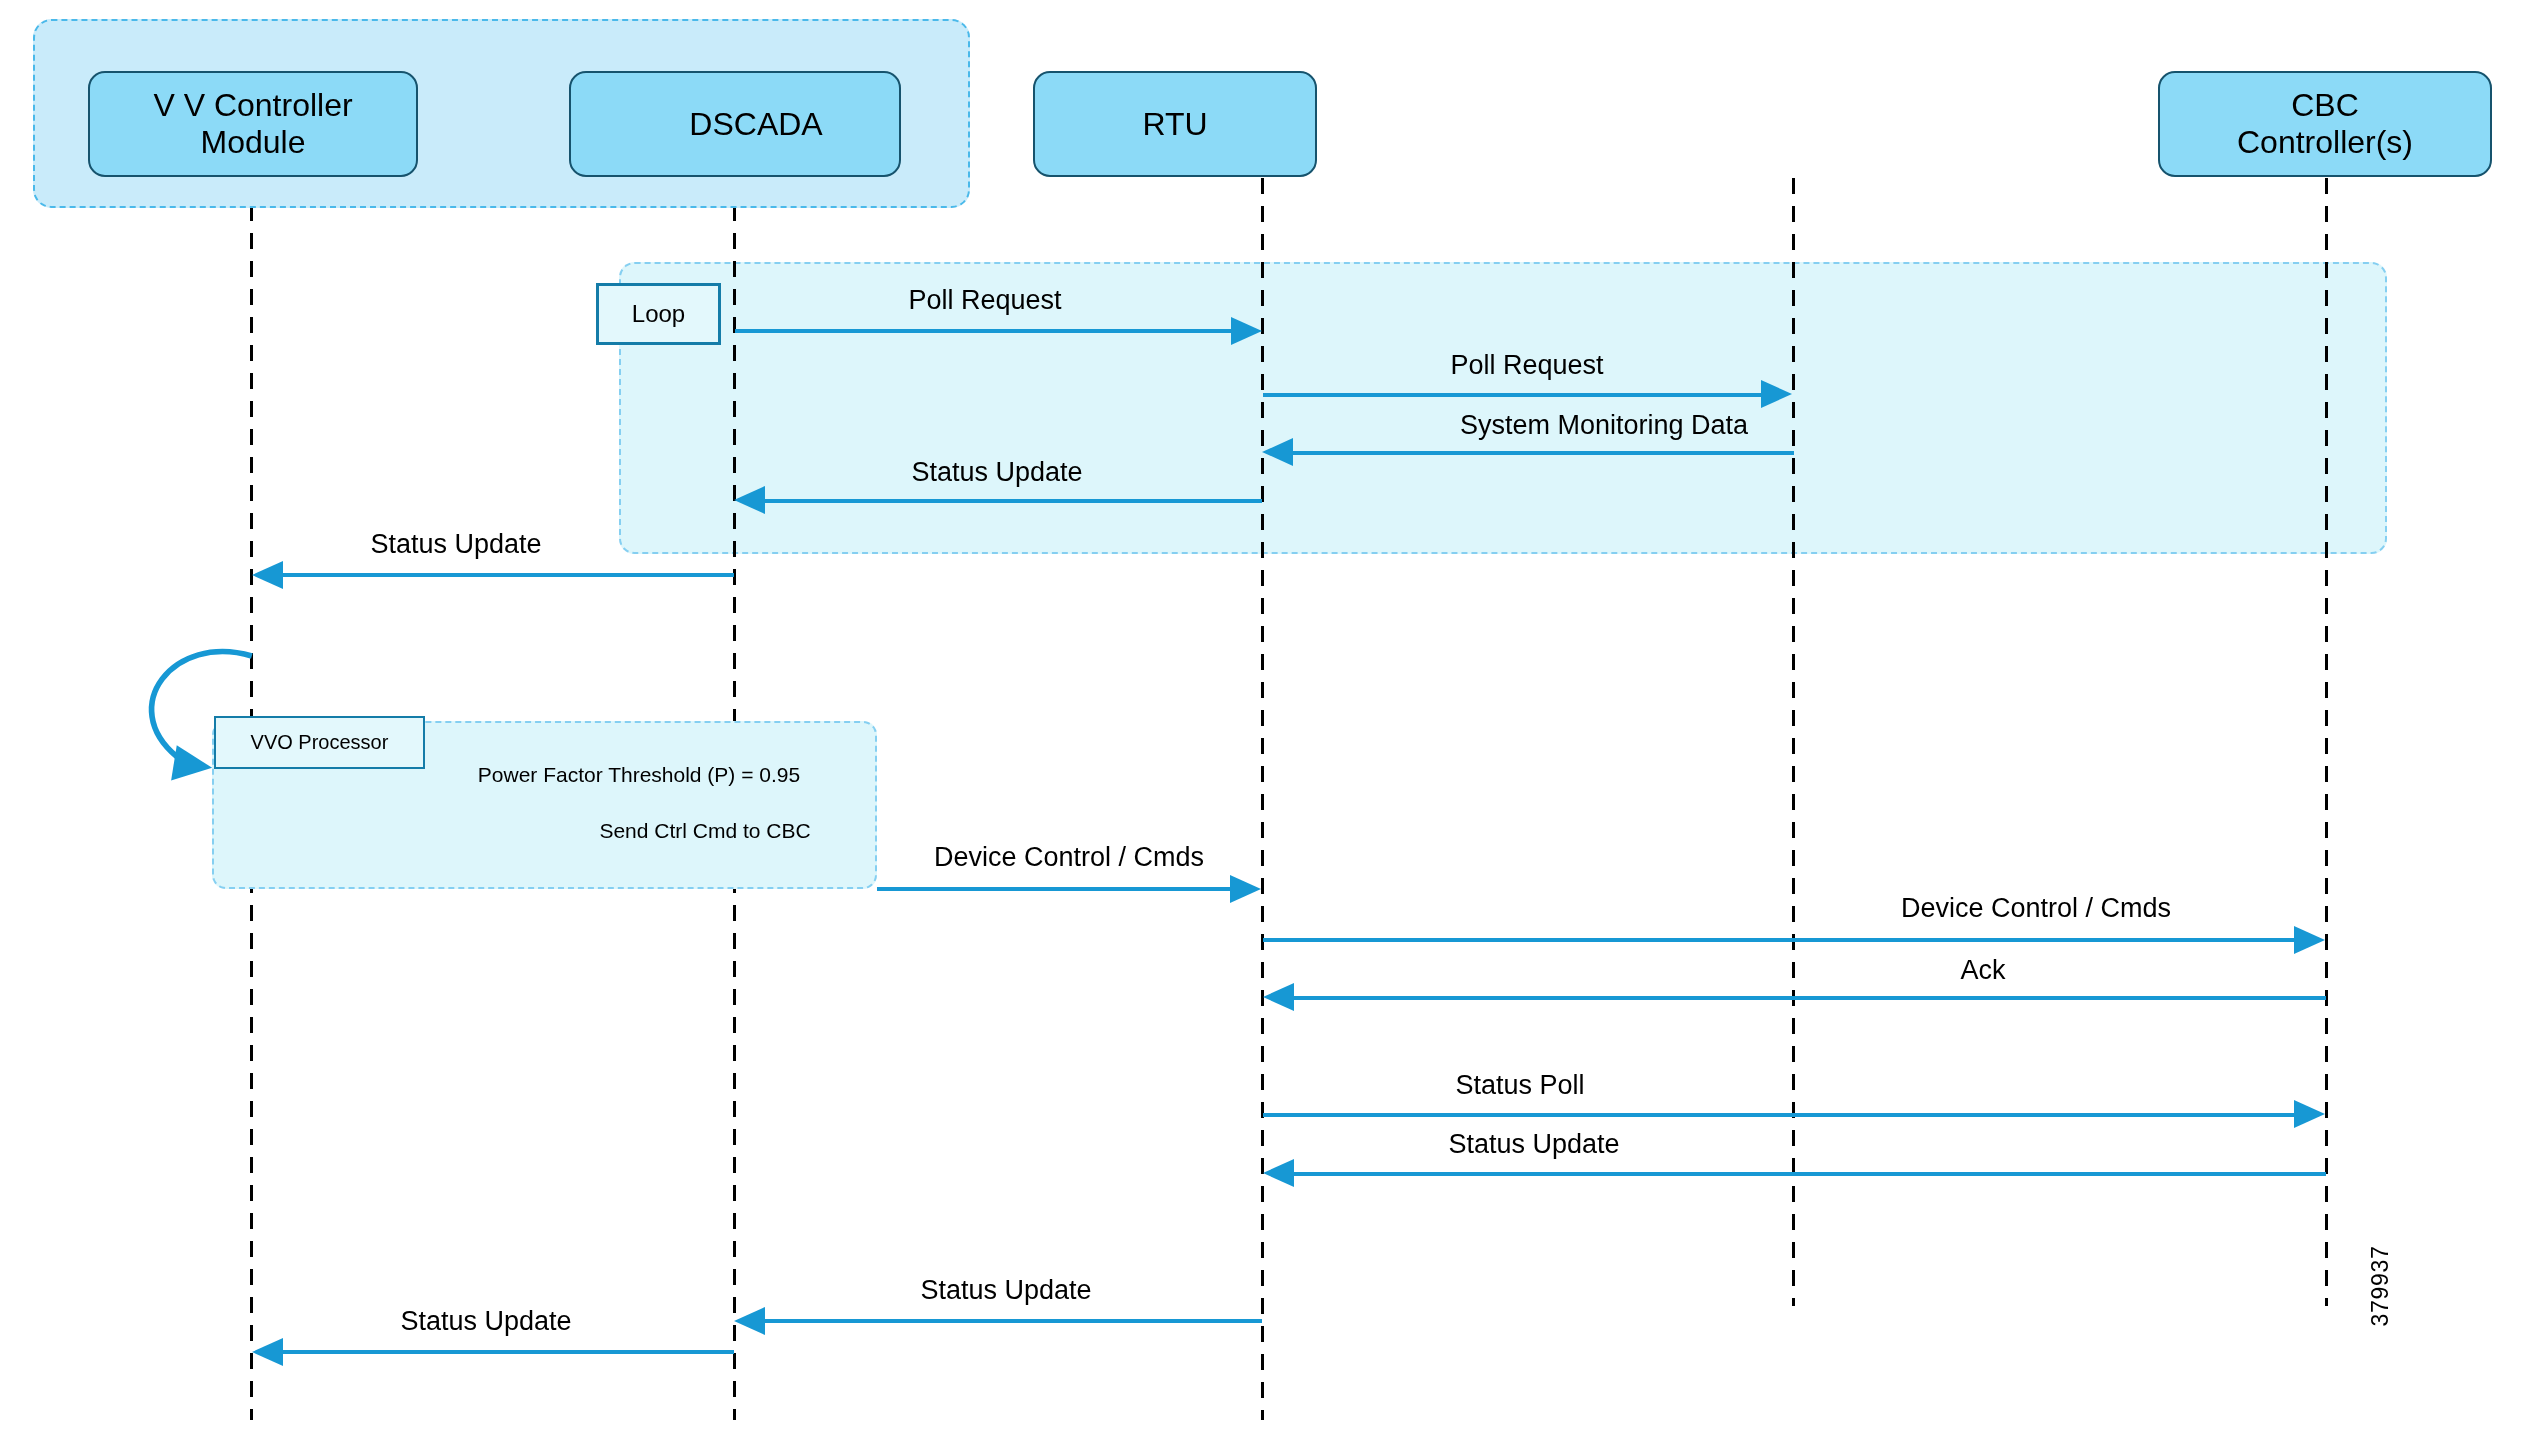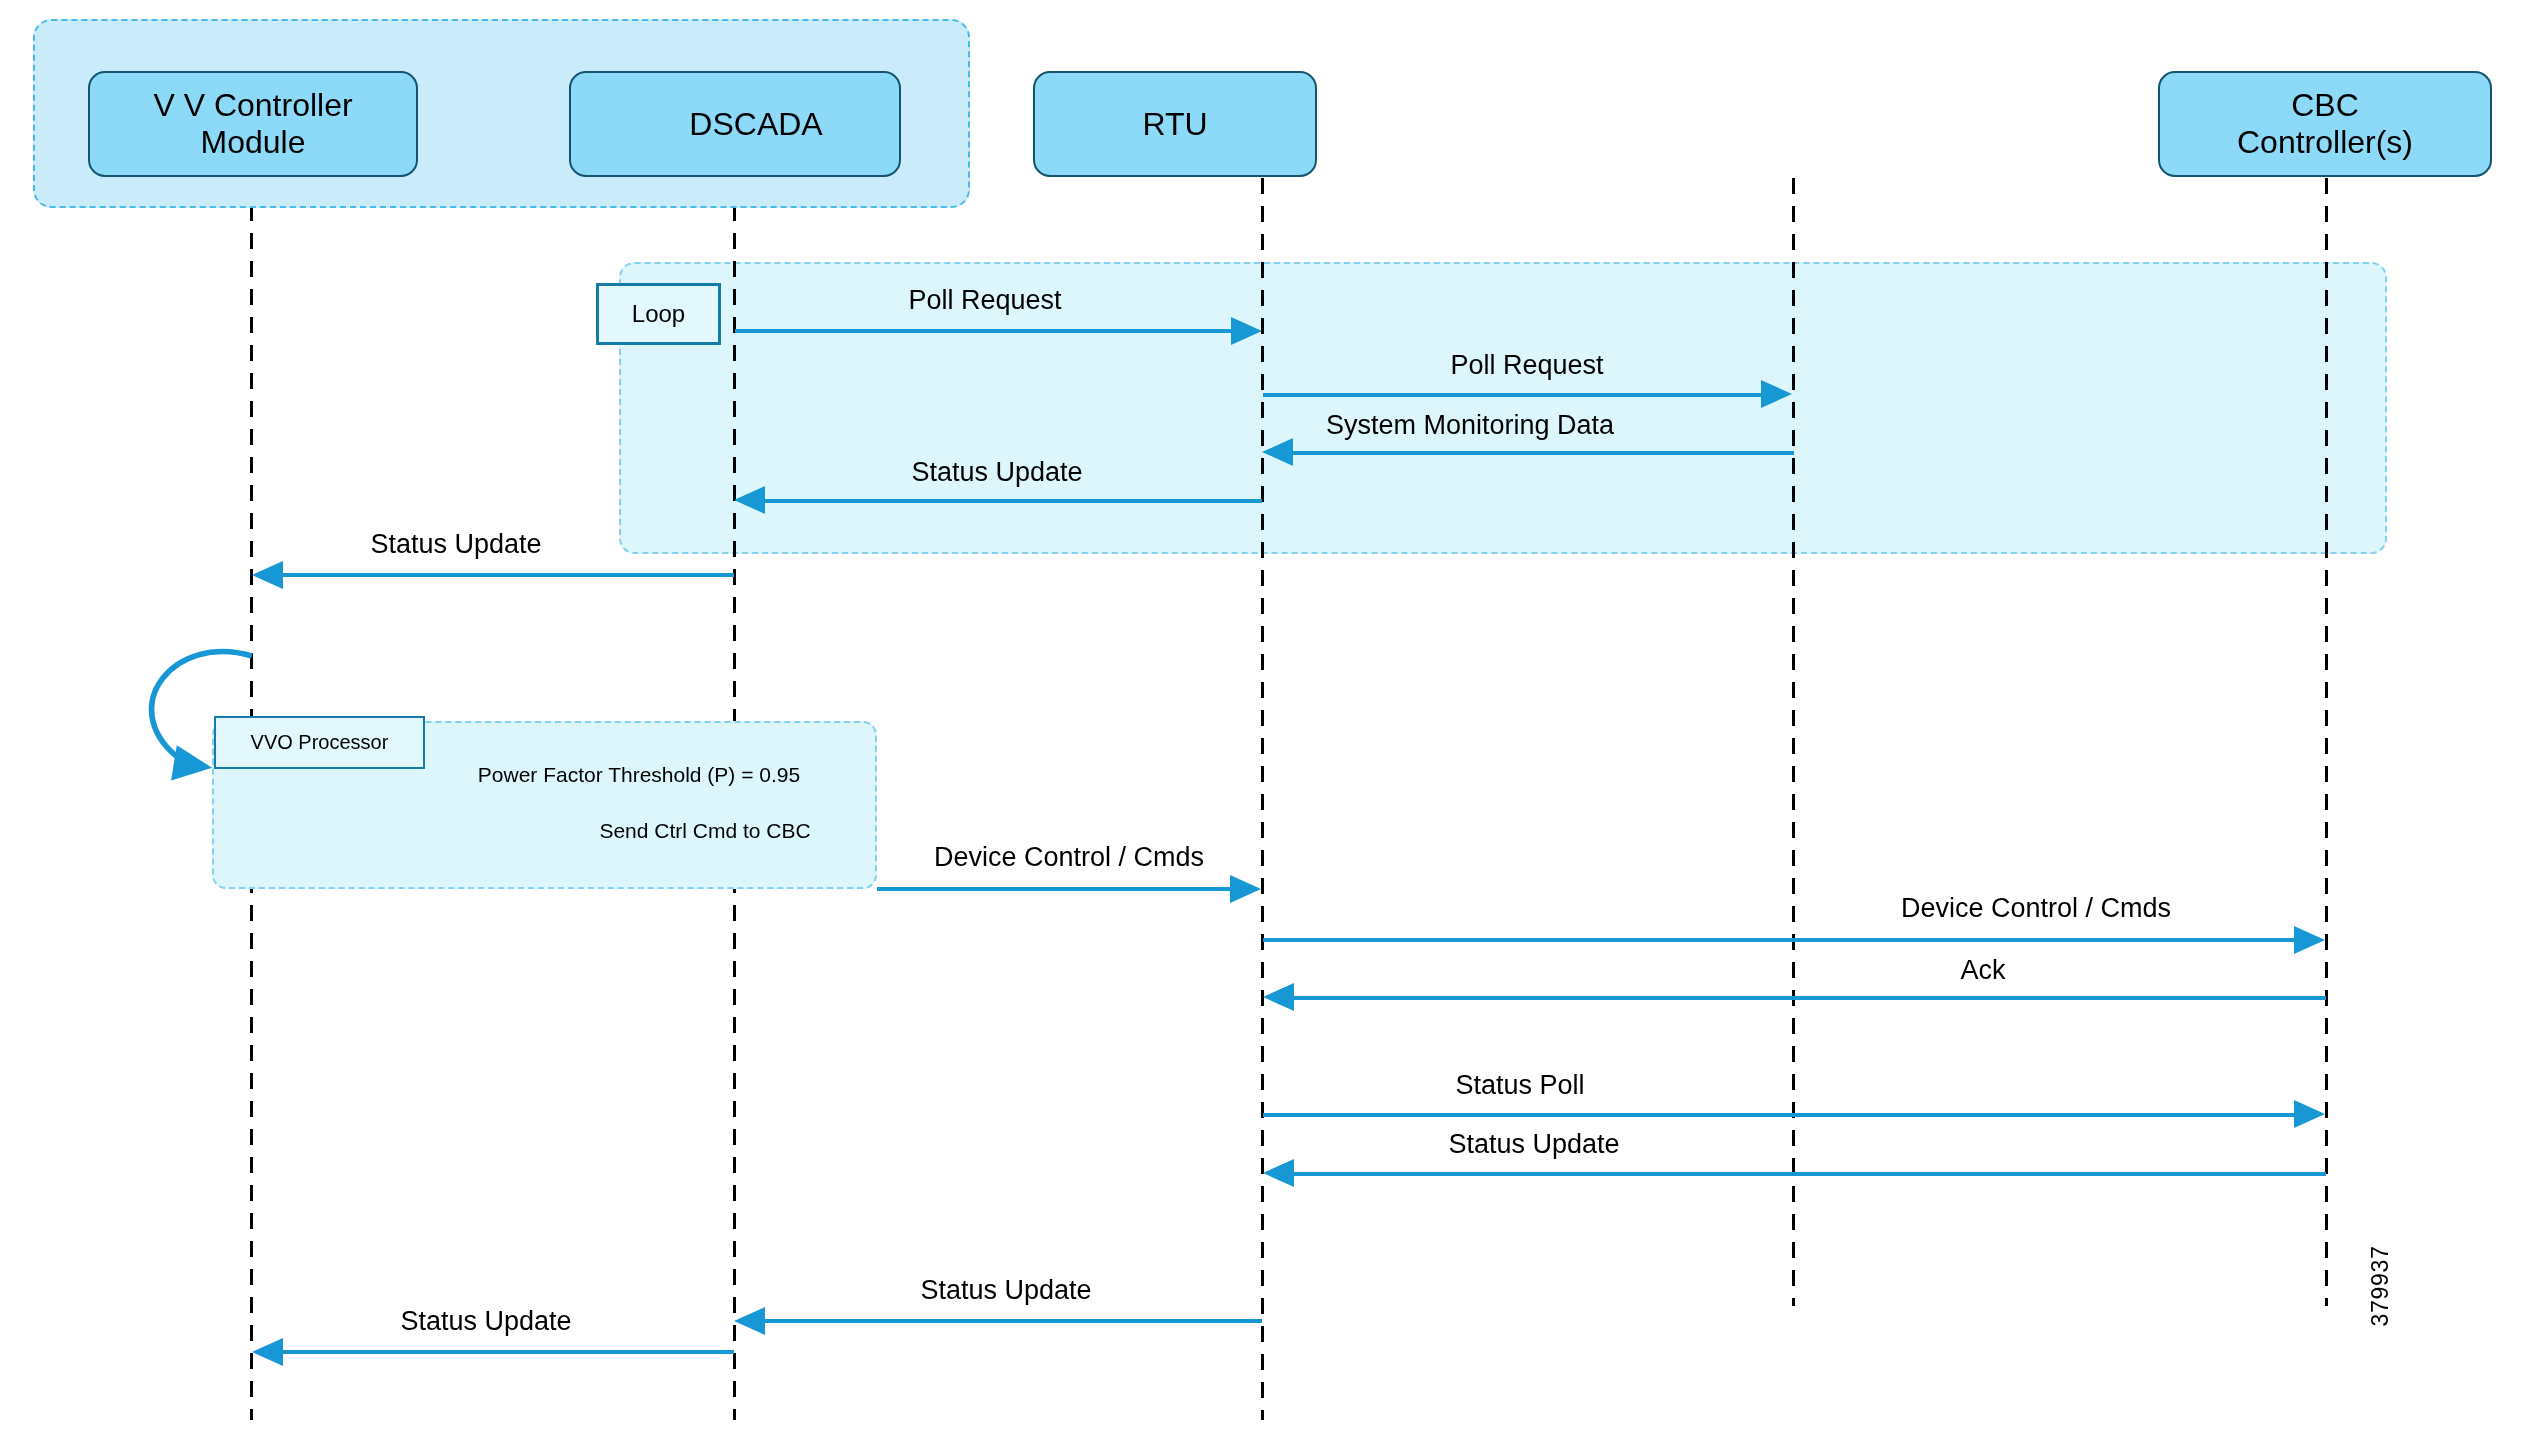--- a/index.html
+++ b/index.html
@@ -86,21 +86,21 @@
   <div class="msg-line" style="left:735px;top:329px;width:498px;"></div>
   <div class="head right" style="left:1231px;top:317px;"></div>
   <div class="msg-label" style="left:985px;top:300px;">Poll Request</div>
 
   <div class="msg-line" style="left:1263px;top:393px;width:501px;"></div>
   <div class="head right" style="left:1761px;top:380px;"></div>
   <div class="msg-label" style="left:1527px;top:365px;">Poll Request</div>
 
   <div class="msg-line" style="left:1292px;top:451px;width:502px;"></div>
   <div class="head left" style="left:1262px;top:438px;"></div>
-  <div class="msg-label" style="left:1470px;top:425px;">System Monitoring Data</div>
+  <div class="msg-label" style="left:1604px;top:425px;">System Monitoring Data</div>
 
   <div class="msg-line" style="left:764px;top:499px;width:498px;"></div>
   <div class="head left" style="left:734px;top:486px;"></div>
   <div class="msg-label" style="left:997px;top:472px;">Status Update</div>
 
   <div class="msg-line" style="left:281px;top:573px;width:453px;"></div>
   <div class="head left" style="left:252px;top:561px;"></div>
   <div class="msg-label" style="left:456px;top:544px;">Status Update</div>
 
   <div class="msg-line" style="left:877px;top:887px;width:356px;"></div>

